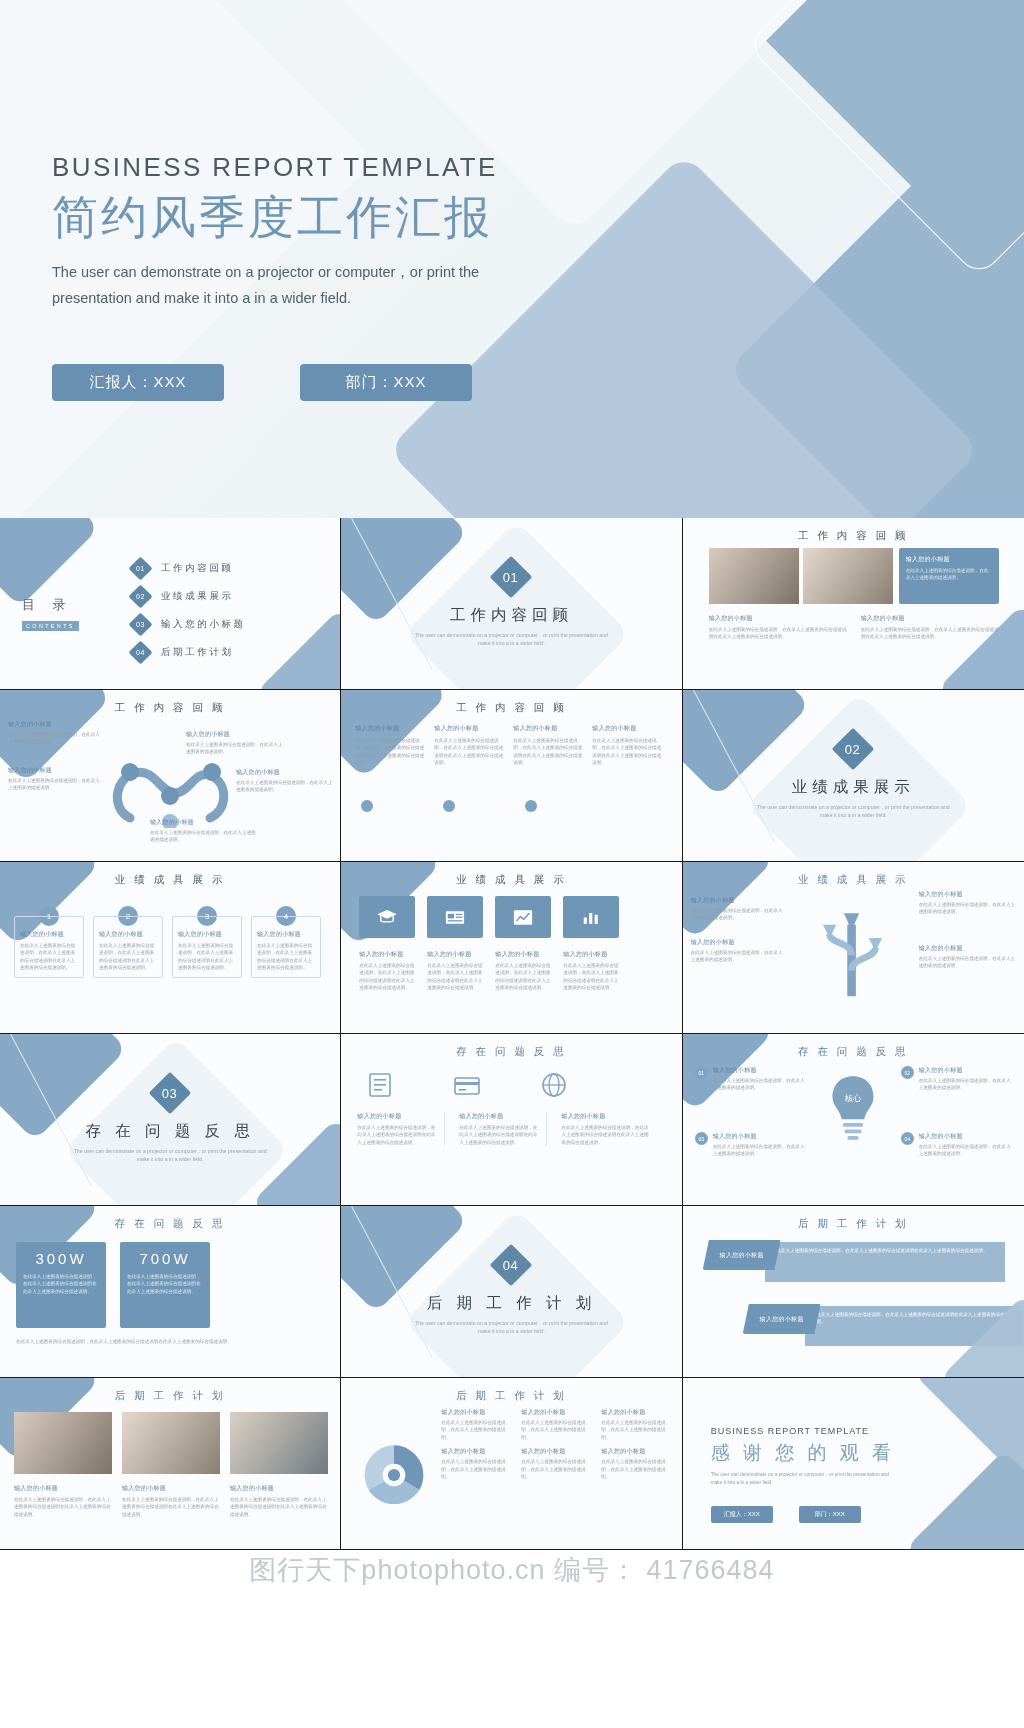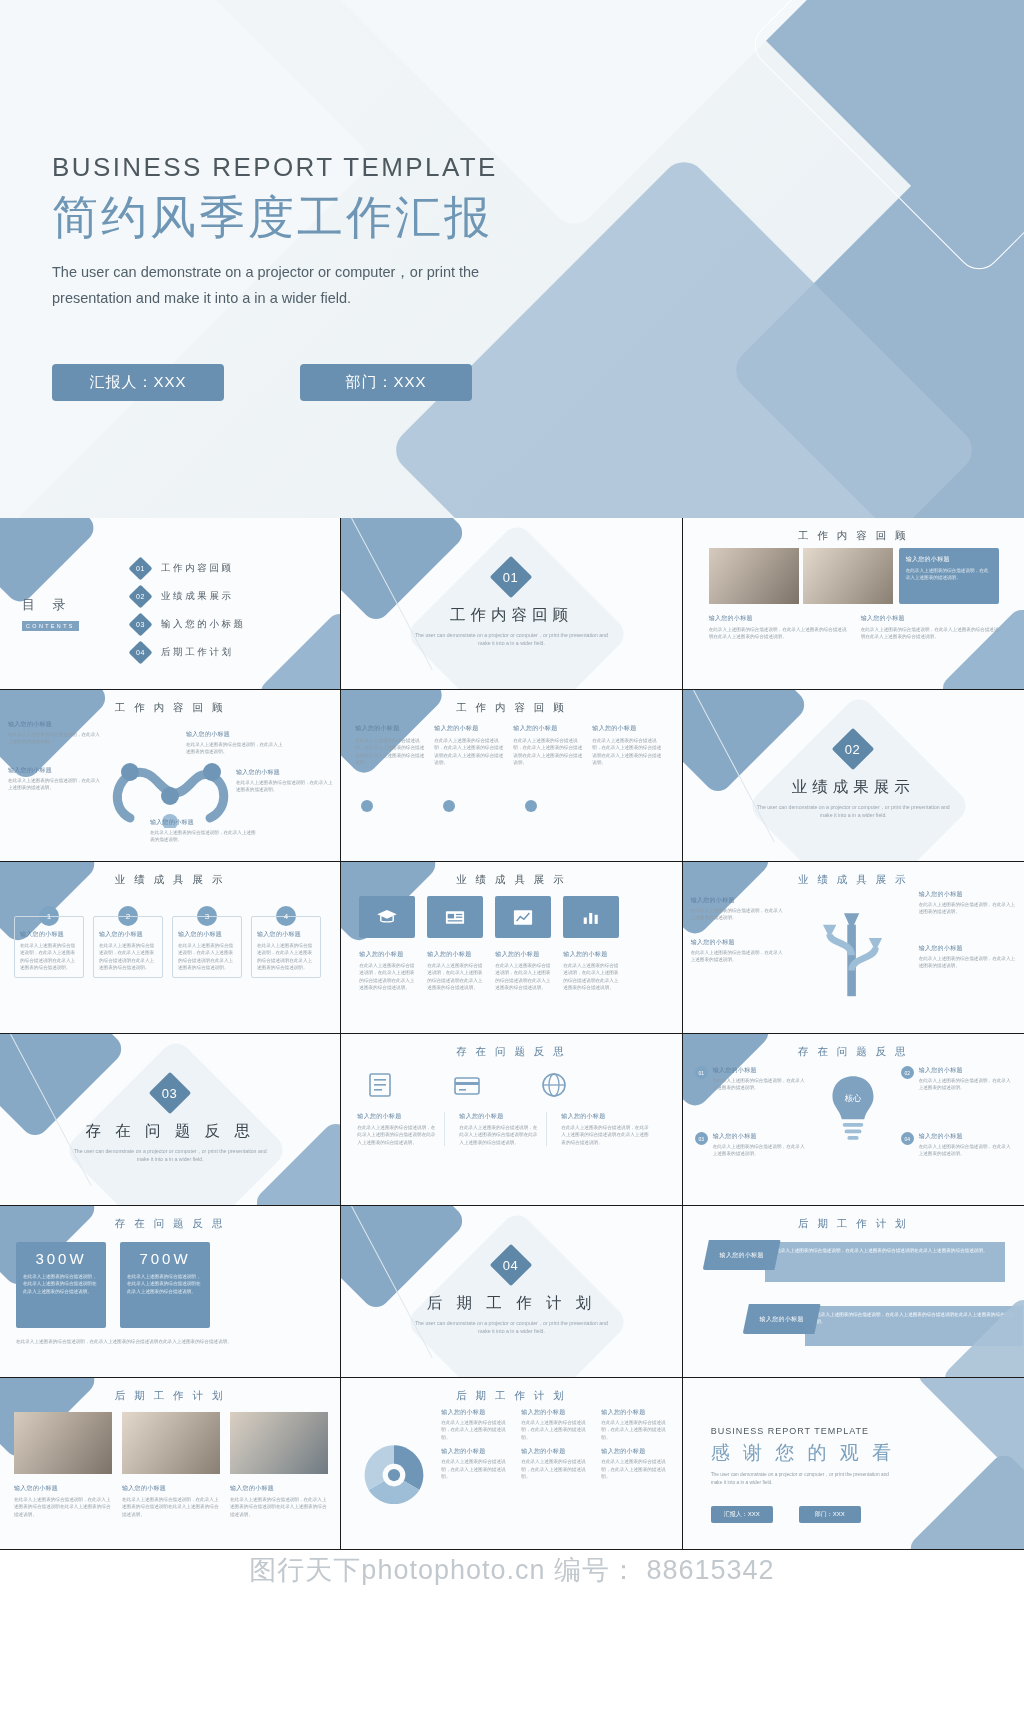--- a/index.html
+++ b/index.html
@@ -573,14 +573,14 @@
     </div>
     <div style="position:absolute;left:28px;top:128px;display:flex;gap:26px;">
       <div style="background:#6990b0;color:#fff;font-size:6px;padding:4px 0;width:62px;text-align:center;border-radius:2px;">汇报人：XXX</div>
       <div style="background:#6990b0;color:#fff;font-size:6px;padding:4px 0;width:62px;text-align:center;border-radius:2px;">部门：XXX</div>
     </div>
   </div>
 
 </div>
 
 <div class="footer">
-  <div class="wm">图行天下photophoto.cn 编号： 88615342</div>
+  <div class="wm">图行天下photophoto.cn 编号： 41766484</div>
 </div>
 
 </body></html>

